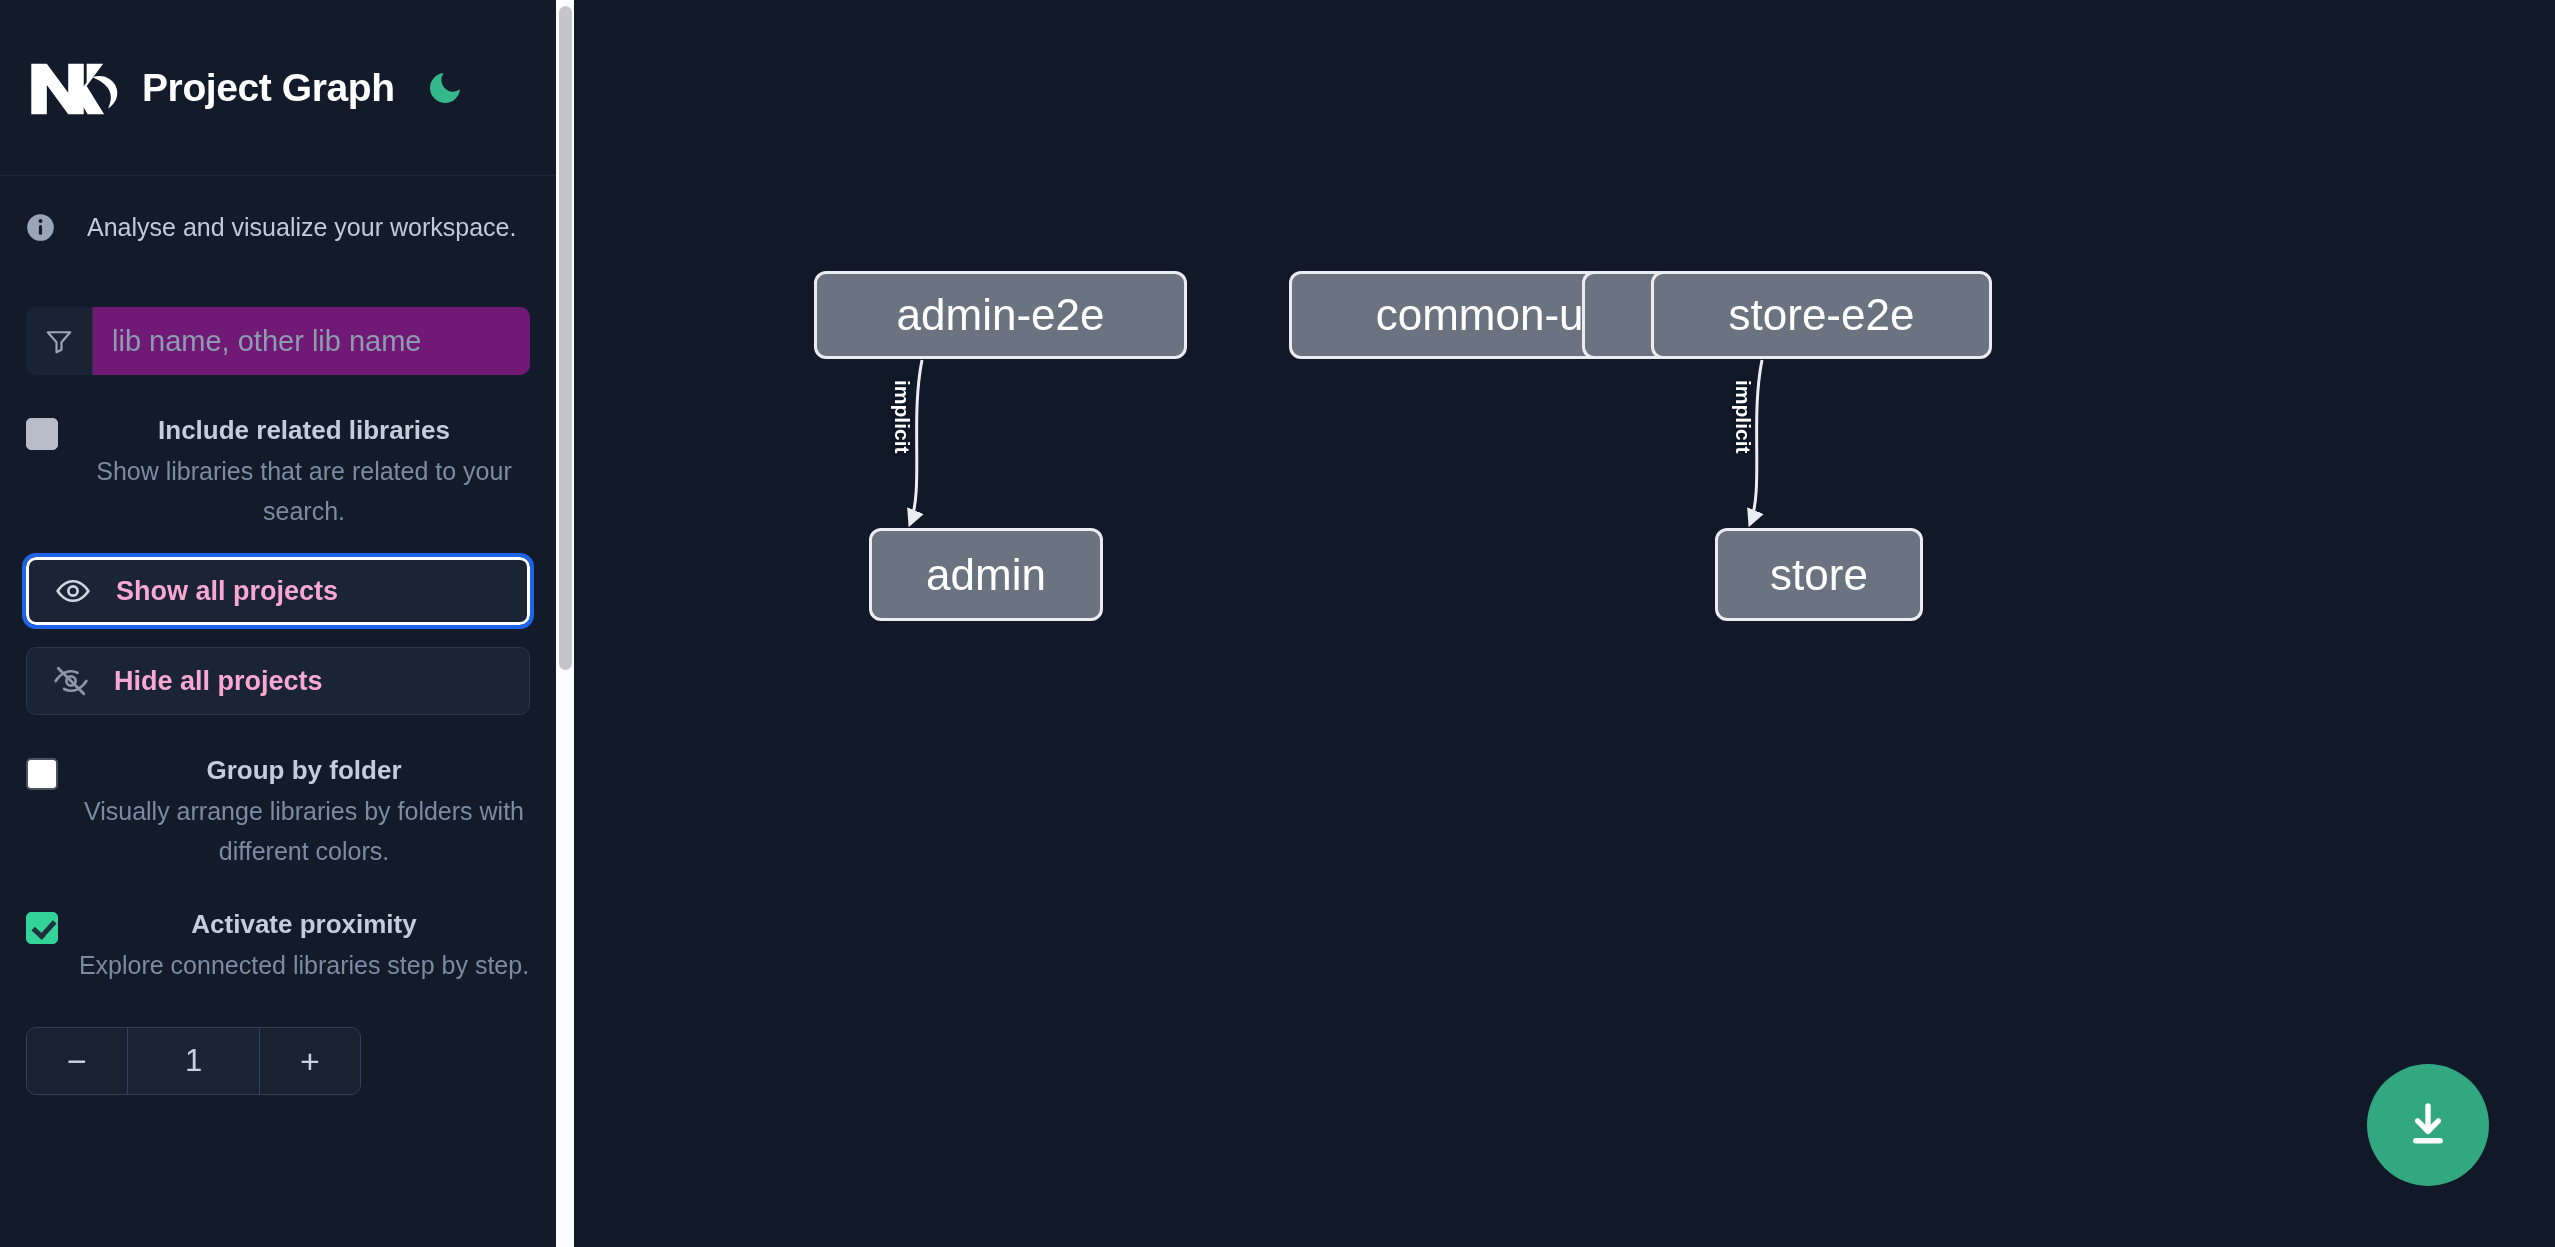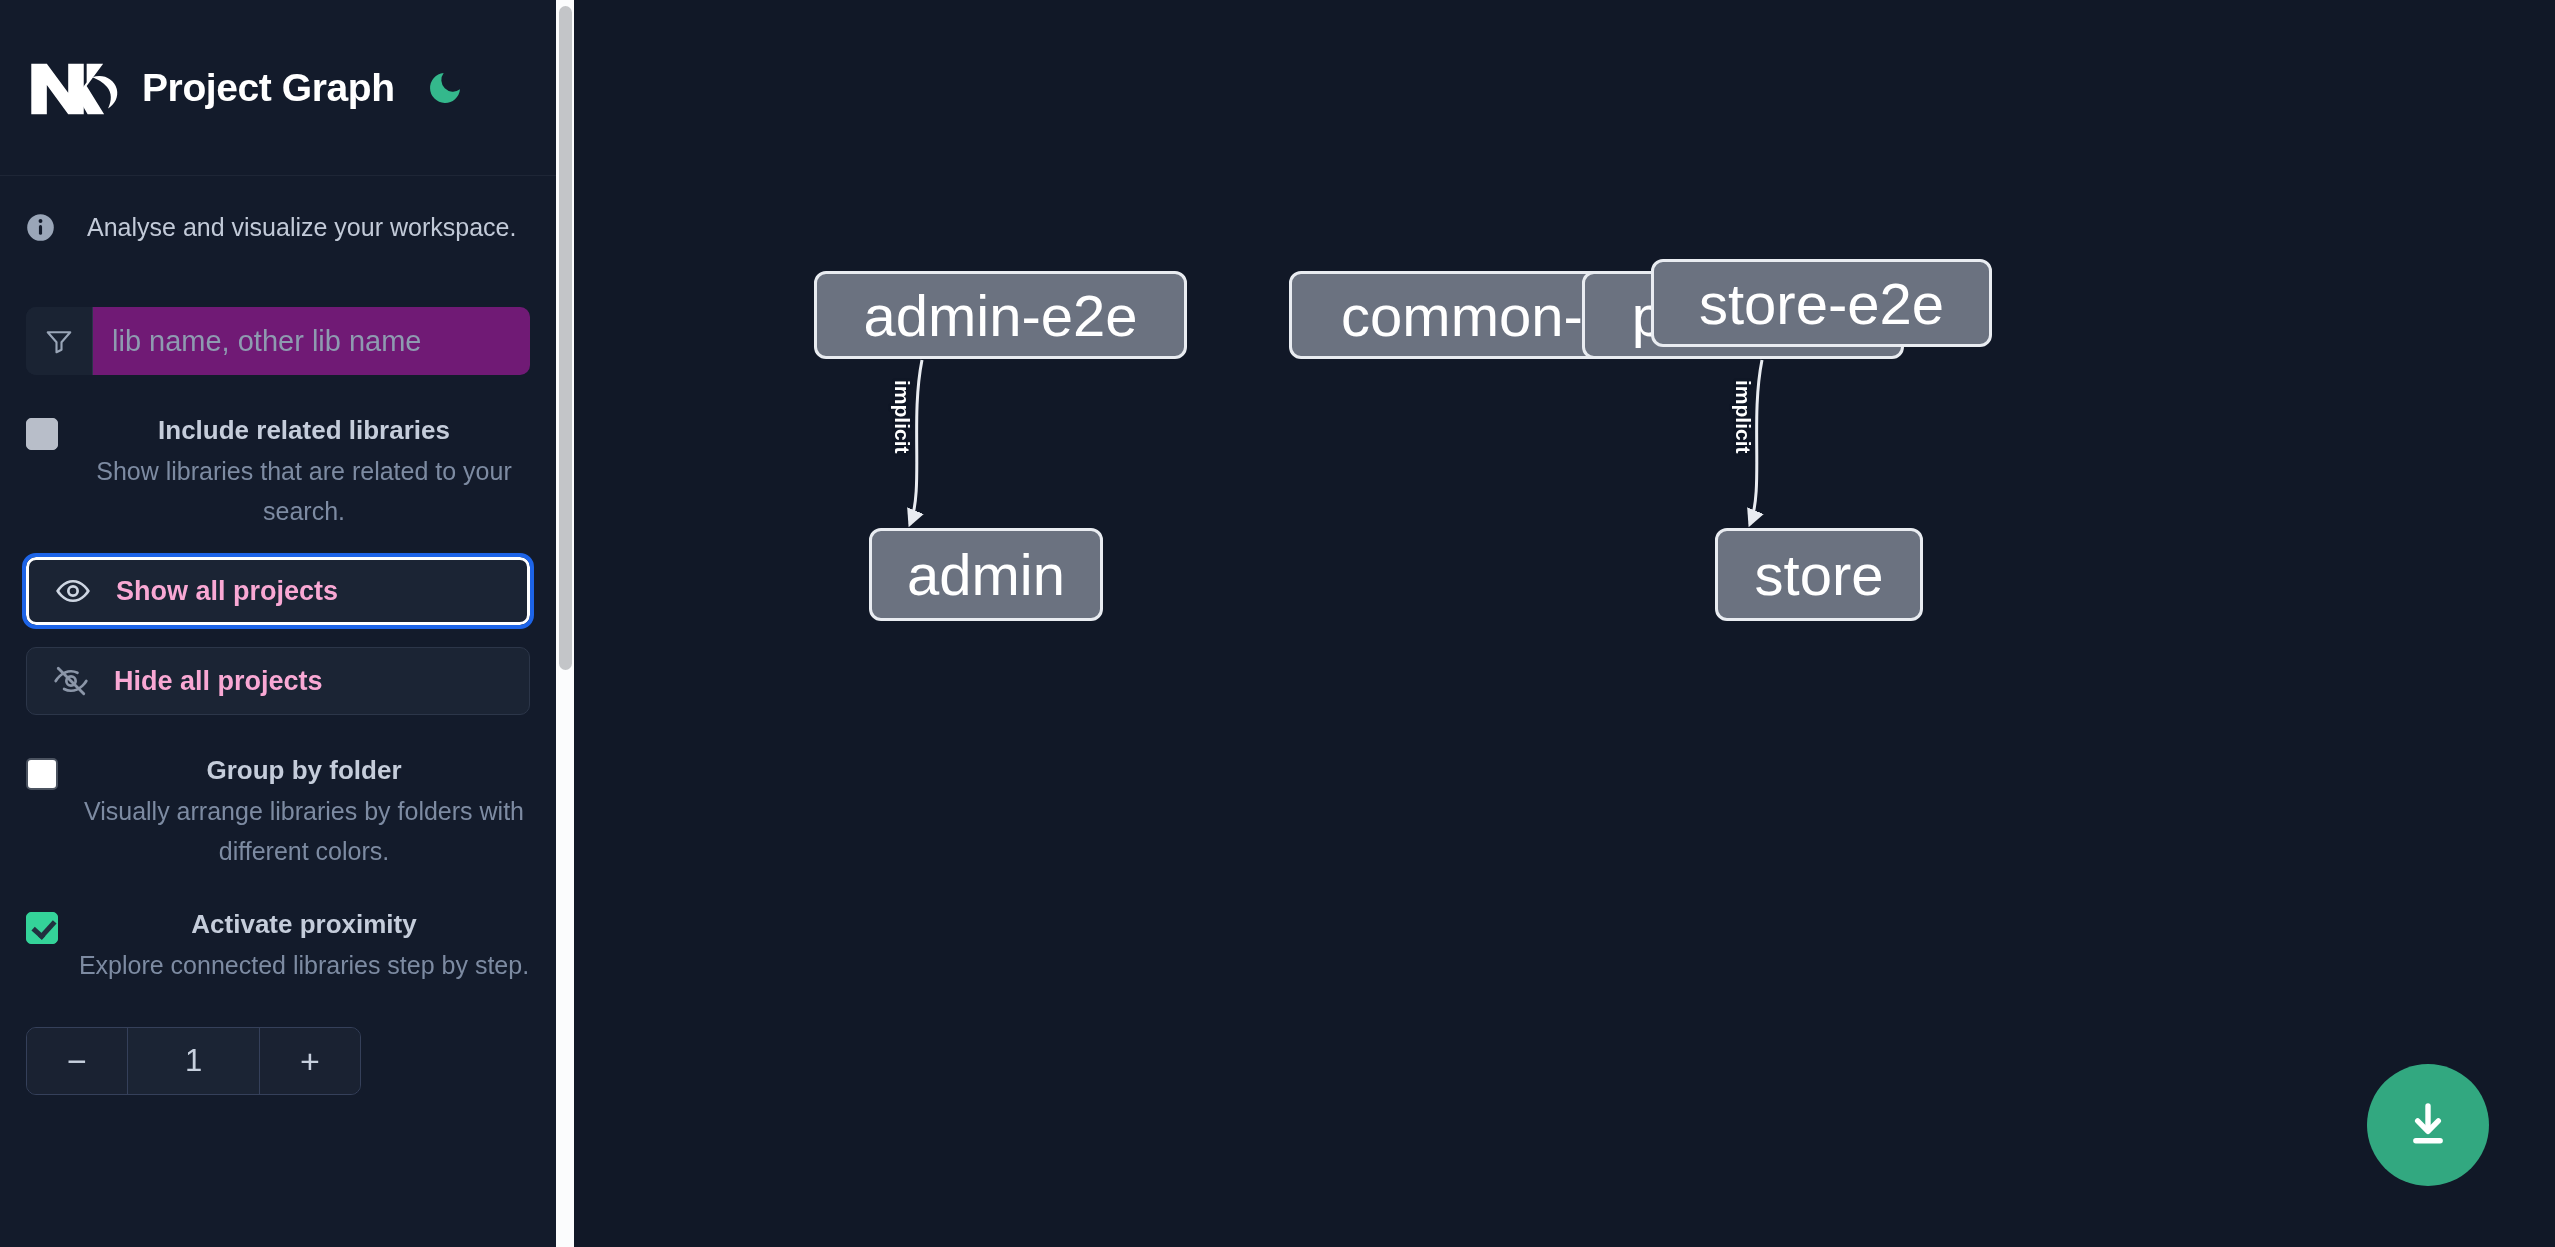--- a/index.html
+++ b/index.html
@@ -238,21 +238,21 @@
 
   .node {
     position: absolute;
     display: flex;
     align-items: center;
     justify-content: center;
     background: #6b7280;
     border: 3px solid #e9ecf1;
     border-radius: 12px;
     color: #ffffff;
-    font-size: 58px;
+    font-size: 44px;
     cursor: pointer;
     white-space: nowrap;
   }
 
   .edge-label {
     position: absolute;
     color: #ffffff;
     font-size: 21px;
     font-weight: 700;
     transform: rotate(90deg);
@@ -385,21 +385,21 @@
 
     <div class="node" style="left:240px;top:271px;width:373px;height:88px;">
       <span>admin-e2e</span>
     </div>
     <div class="node" style="left:715px;top:271px;width:391px;height:88px;">
       <span>common-ui</span>
     </div>
     <div class="node" style="left:1008px;top:271px;width:322px;height:88px;">
       <span>products</span>
     </div>
-    <div class="node" style="left:1077px;top:259px;width:341px;height:88px;">
+    <div class="node" style="left:1077px;top:271px;width:341px;height:88px;">
       <span>store-e2e</span>
     </div>
     <div class="node" style="left:295px;top:528px;width:234px;height:93px;">
       <span>admin</span>
     </div>
     <div class="node" style="left:1141px;top:528px;width:208px;height:93px;">
       <span>store</span>
     </div>
 
     <span class="edge-label" style="left:340px;top:380px;">implicit</span>

